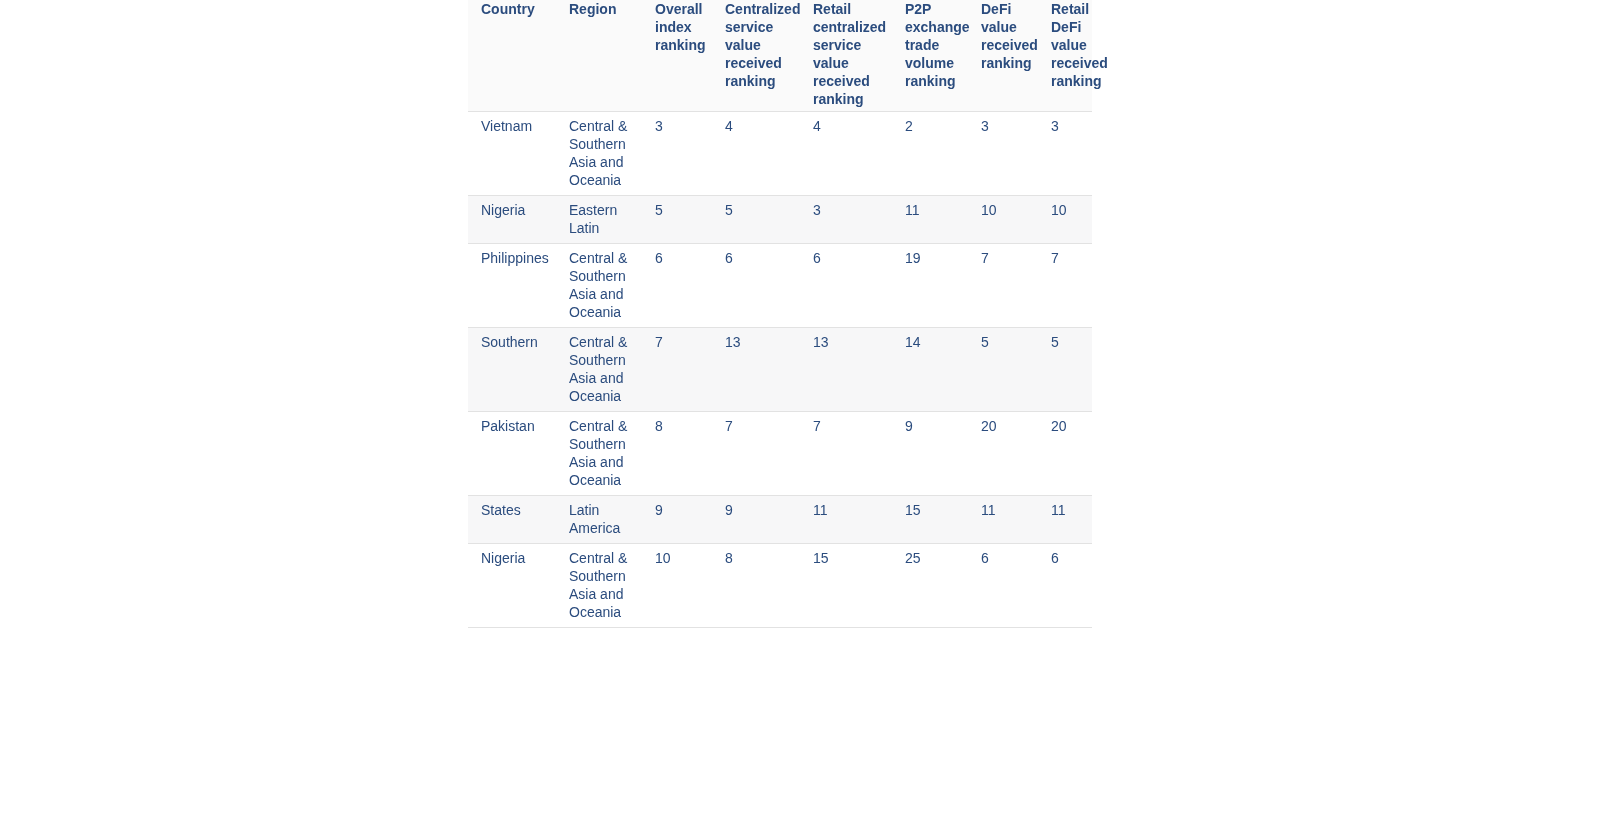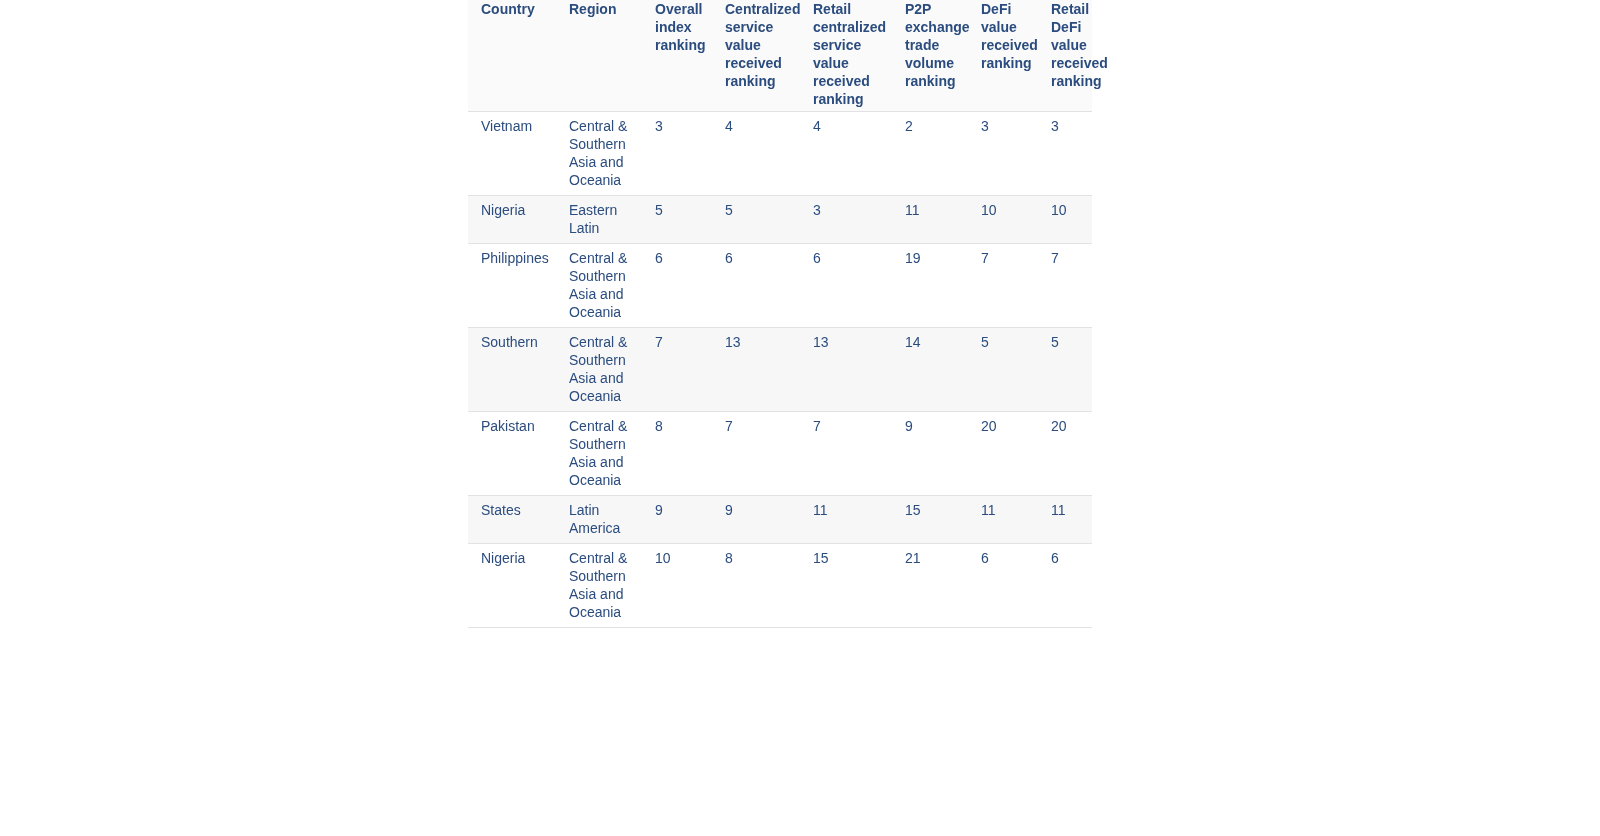--- a/index.html
+++ b/index.html
@@ -168,19 +168,19 @@
         </tr>
         <tr>
           <td>Nigeria</td>
           <td>Central &amp;
 Southern
 Asia and
 Oceania</td>
           <td>10</td>
           <td>8</td>
           <td>15</td>
-          <td>21</td>
+          <td>25</td>
           <td>6</td>
           <td>6</td>
         </tr>
       </tbody>
   </table>
 </div>
 
 </body></html>

